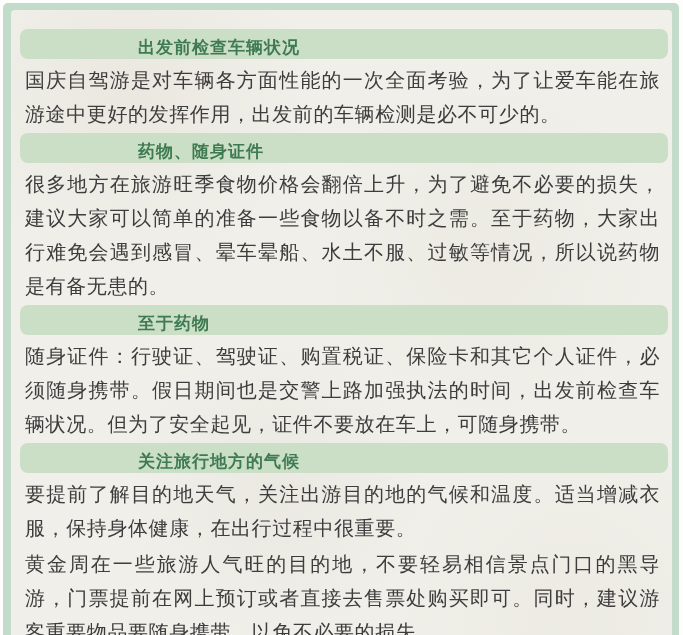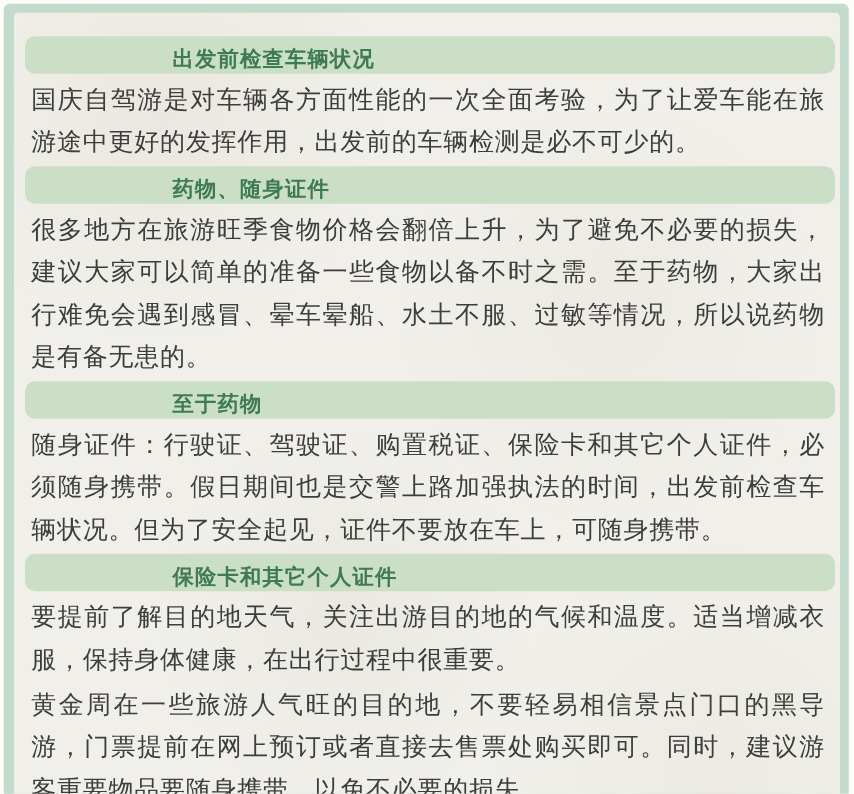--- a/index.html
+++ b/index.html
@@ -89,21 +89,21 @@
 
       <section>
         <div class="section-bar">
           <span class="section-title">至于药物</span>
         </div>
         <p class="section-body">随身证件：行驶证、驾驶证、购置税证、保险卡和其它个人证件，必须随身携带。假日期间也是交警上路加强执法的时间，出发前检查车辆状况。但为了安全起见，证件不要放在车上，可随身携带。</p>
       </section>
 
       <section>
         <div class="section-bar">
-          <span class="section-title">保险卡和其它个人证件</span>
+          <span class="section-title">关注旅行地方的气候</span>
         </div>
         <p class="section-body">要提前了解目的地天气，关注出游目的地的气候和温度。适当增减衣服，保持身体健康，在出行过程中很重要。</p>
       </section>
 
       <section>
         <p class="section-body">黄金周在一些旅游人气旺的目的地，不要轻易相信景点门口的黑导游，门票提前在网上预订或者直接去售票处购买即可。同时，建议游客重要物品要随身携带，以免不必要的损失。</p>
       </section>
 
     </div>
   </div>

